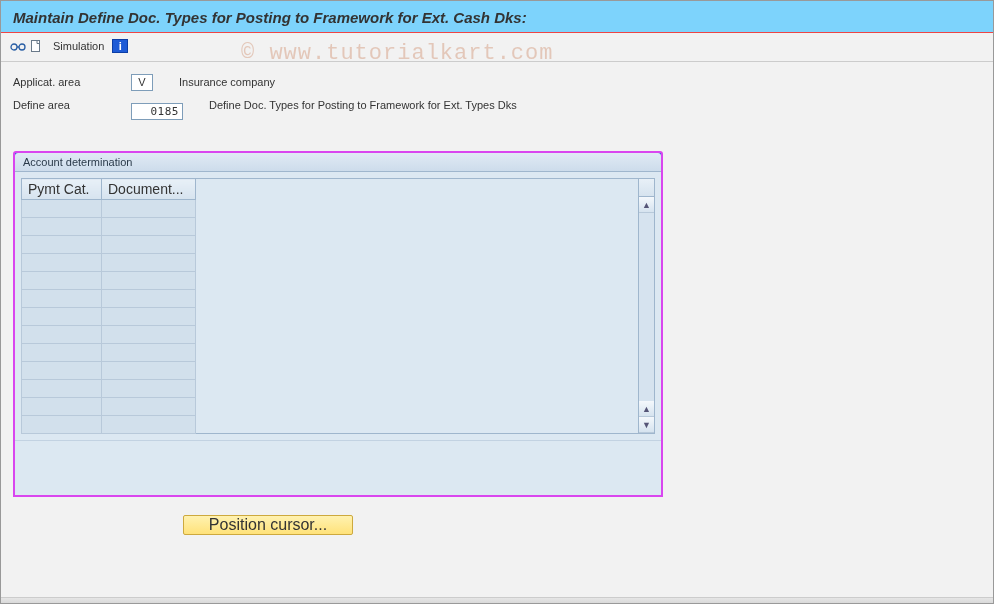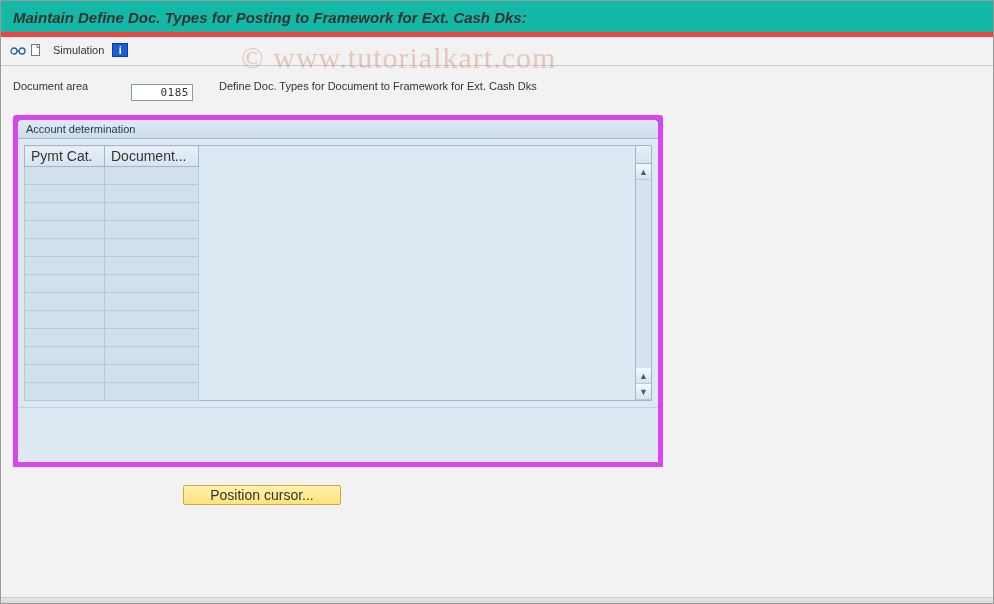--- a/index.html
+++ b/index.html
@@ -7,23 +7,23 @@
       font-family: Arial, Helvetica, sans-serif;
       font-size: 11px;
       background: #f2f2f2;
       width: 994px;
       height: 604px;
       overflow: hidden;
       position: relative;
       border: 1px solid #999;
     }
     .title-bar {
-      background: #14b8a6;
+      background: #7dd3fc;
       padding: 8px 12px 6px;
-      border-bottom: 5px solid #ef4444;
+      border-bottom: 1px solid #ef4444;
     }
     .title-text {
       font-size: 15px;
       font-weight: bold;
       font-style: italic;
       color: #333;
     }
     .toolbar {
       background: #f2f2f2;
       padding: 4px 8px 6px;
@@ -78,30 +78,30 @@
     .field-input {
       height: 17px;
       border: 1px solid #7e9db9;
       background: #fff;
       font-size: 11px;
       padding: 0 3px;
       text-align: center;
       color: #333;
     }
     .field-input.narrow { width: 22px; }
-    .field-input.code { width: 62px; text-align: right; font-family: monospace; letter-spacing: 0.5px; margin-top: 12px; }
+    .field-input.code { width: 52px; text-align: right; font-family: monospace; letter-spacing: 0.5px; margin-top: 12px; }
     .field-desc {
       font-size: 11px;
       color: #333;
       margin-left: 18px;
     }
     .panel {
-      margin-top: 19px;
+      margin-top: 36px;
       width: 650px;
-      border: 5px solid #d946ef;
+      border: 2px solid #d946ef;
       background: #1d4ed8;
       border-radius: 3px 3px 0 0;
     }
     .panel-header {
       background: linear-gradient(#e0eaf4, #cddceb);
       border-bottom: 1px solid #9fb6cd;
       padding: 3px 8px;
       font-size: 11px;
       color: #2a3a4a;
       border-radius: 3px 3px 0 0;
@@ -163,40 +163,40 @@
     }
     .scroll-track { flex:1; background:#d6e3ef; }
     .panel-bottom {
       height: 55px;
       background: #dce8f2;
       border-top: 1px solid #c2d2e2;
     }
     .position-btn {
       margin: 18px 0 0 170px;
       display: inline-block;
-      width: 158px;
+      width: 170px;
       height: 20px;
       line-height: 18px;
       text-align: center;
-      font-size: 14px;
+      font-size: 16px;
       color: #333;
       background: linear-gradient(#fff2b0, #ffe27a);
       border: 1px solid #cda93e;
       border-radius: 2px;
       cursor: pointer;
     }
     .watermark {
       position: absolute;
       top: 40px;
       left: 240px;
-      font-size: 30px;
+      font-size: 22px;
       color: rgba(200,120,80,0.35);
       letter-spacing: 1px;
       pointer-events: none;
-      font-family: Liberation Serif, serif;
+      font-family: Liberation Mono, monospace;
       text-align: right;
     }
     .footer-edge {
       position:absolute;
       bottom:0; left:0; right:0;
       height:6px;
       background: linear-gradient(#e6e6e6,#d9d9d9);
       border-top:1px solid #ccc;
     }
   </style>
@@ -222,25 +222,30 @@
       </svg>
   </span>
   <span class="toolbar-sim">Simulation</span>
   <span class="info-icon-box">i</span>
 </div>
 
 <div class="watermark">© www.tutorialkart.com</div>
 
 <div class="content">
 
-
   <div class="field-row">
-    <span class="field-label">Document area</span>
+    <span class="field-label">Applicat. area</span>
+    <input class="field-input narrow" value="V" style="">
+    <span class="field-desc">Insurance company</span>
+  </div>
+
+  <div class="field-row">
+    <span class="field-label">Define area</span>
     <input class="field-input code" value="0185" style="">
-    <span class="field-desc">Define Doc. Types for Document to Framework for Ext. Cash Dks</span>
+    <span class="field-desc">Define Doc. Types for Posting to Framework for Ext. Types Dks</span>
   </div>
 
   <div class="panel">
     <div class="panel-header">Account determination</div>
     <div class="table-wrap">
       <table class="grid">
         <thead>
           <tr>
             <th class="col-a">Pymt Cat.</th>
             <th class="col-b">Document...</th>

